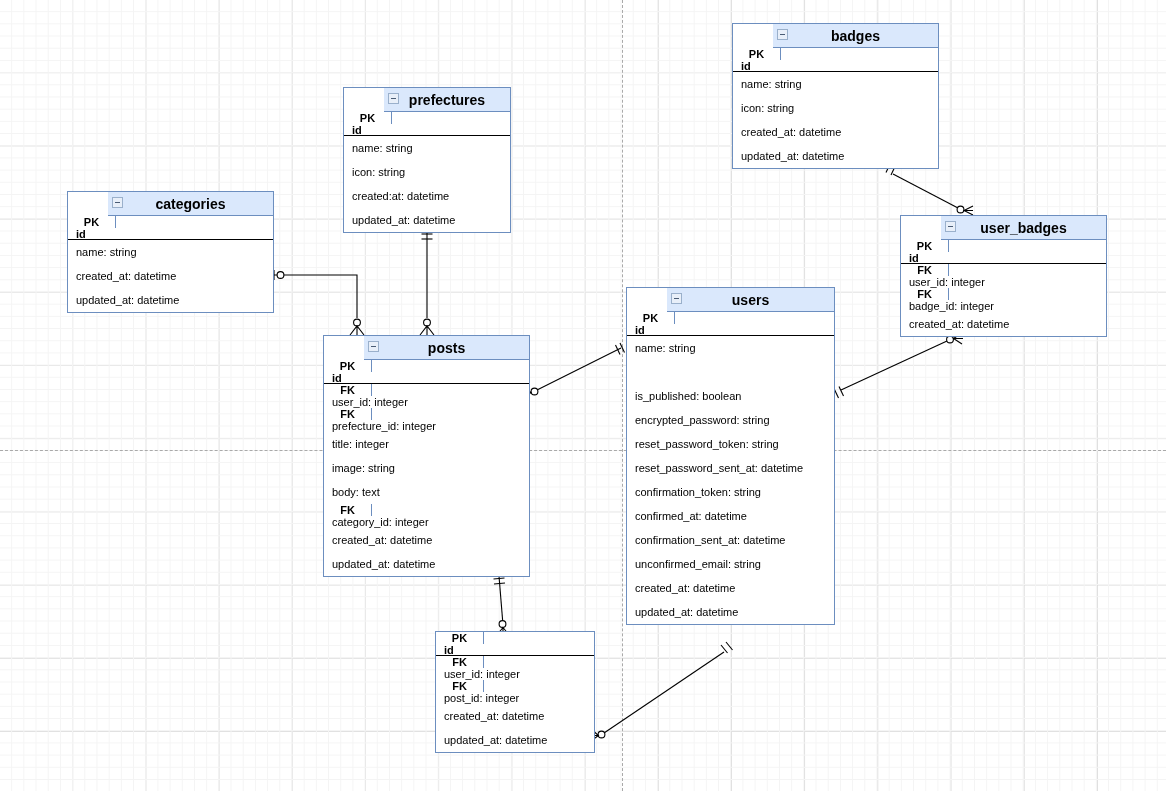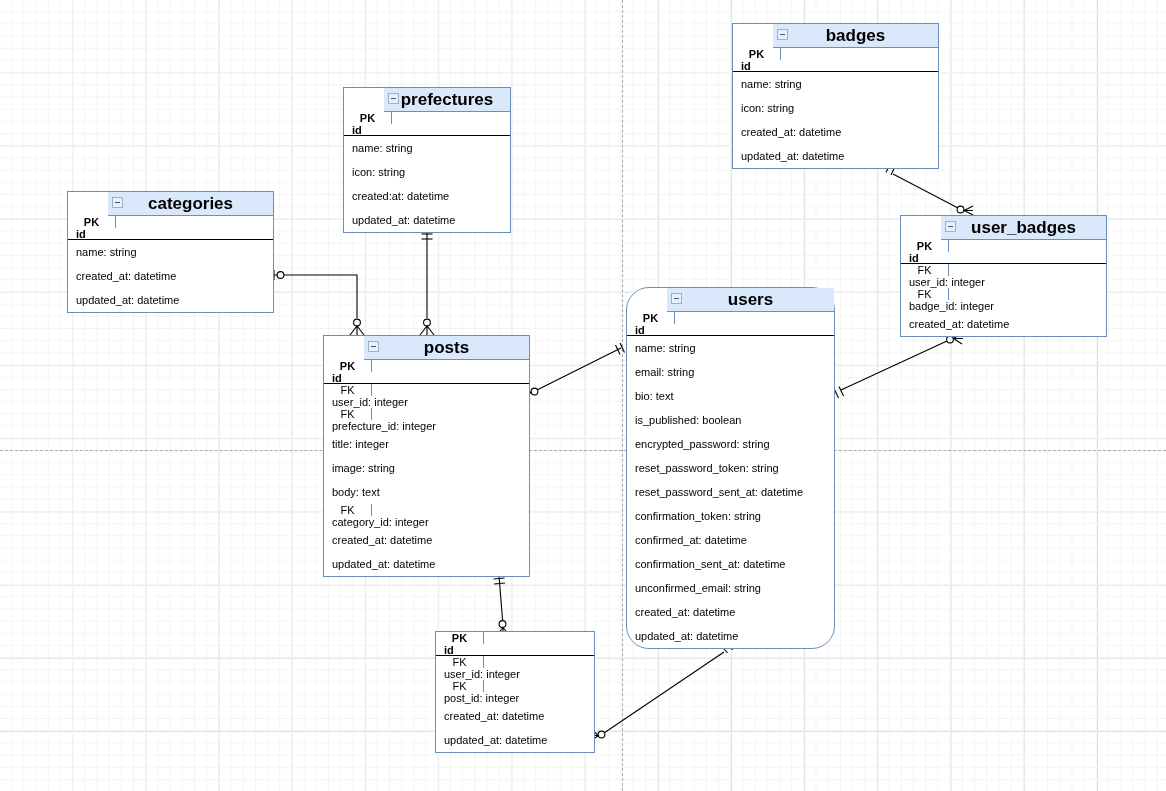--- a/index.html
+++ b/index.html
@@ -66,21 +66,21 @@
     color: #000000;
   }
   .entity-header {
     position: relative;
     height: 24px;
     line-height: 24px;
     background: #dae8fc;
     border-bottom: 1px solid #6c8ebf;
     text-align: center;
     font-weight: bold;
-    font-size: 17px;
+    font-size: 14px;
     box-sizing: border-box;
     margin-left: 40px;
   }
   .collapse-icon {
     position: absolute;
     left: 4px;
     top: 5px;
     width: 11px;
     height: 11px;
     border: 1px solid #9ab0cb;
@@ -107,21 +107,21 @@
   .row.pk-row {
     border-bottom: 1.6px solid #000000;
   }
   .cell-key {
     width: 48px;
     min-width: 48px;
     border-right: 1px solid #6c8ebf;
     display: flex;
     align-items: center;
     justify-content: center;
-    font-weight: normal;
+    font-weight: bold;
     font-size: 11px;
     box-sizing: border-box;
   }
   .cell-attr {
     flex: 1;
     display: flex;
     align-items: center;
     padding-left: 8px;
     box-sizing: border-box;
     white-space: nowrap;
@@ -324,37 +324,32 @@
         </div>
         <div class="row">
           <div class="cell-key"></div>
           <div class="cell-attr">created_at: datetime</div>
         </div>
         <div class="row">
           <div class="cell-key"></div>
           <div class="cell-attr">updated_at: datetime</div>
         </div>
       </div>
-      <div class="entity" style="left: 626px; top: 287px; width: 209px; border-radius: 23px;">
+      <div class="entity" style="left: 626px; top: 287px; width: 209px;">
         <div class="entity-header"><span class="collapse-icon"></span><span>users</span></div>
         <div class="row pk-row">
           <div class="cell-key">PK</div>
           <div class="cell-attr">id</div>
         </div>
         <div class="row">
           <div class="cell-key"></div>
           <div class="cell-attr">name: string</div>
         </div>
         <div class="row">
           <div class="cell-key"></div>
-          <div class="cell-attr">email: string</div>
-        </div>
-        <div class="row">
-          <div class="cell-key"></div>
-          <div class="cell-attr">bio: text</div>
         </div>
         <div class="row">
           <div class="cell-key"></div>
           <div class="cell-attr">is_published: boolean</div>
         </div>
         <div class="row">
           <div class="cell-key"></div>
           <div class="cell-attr">encrypted_password: string</div>
         </div>
         <div class="row">

